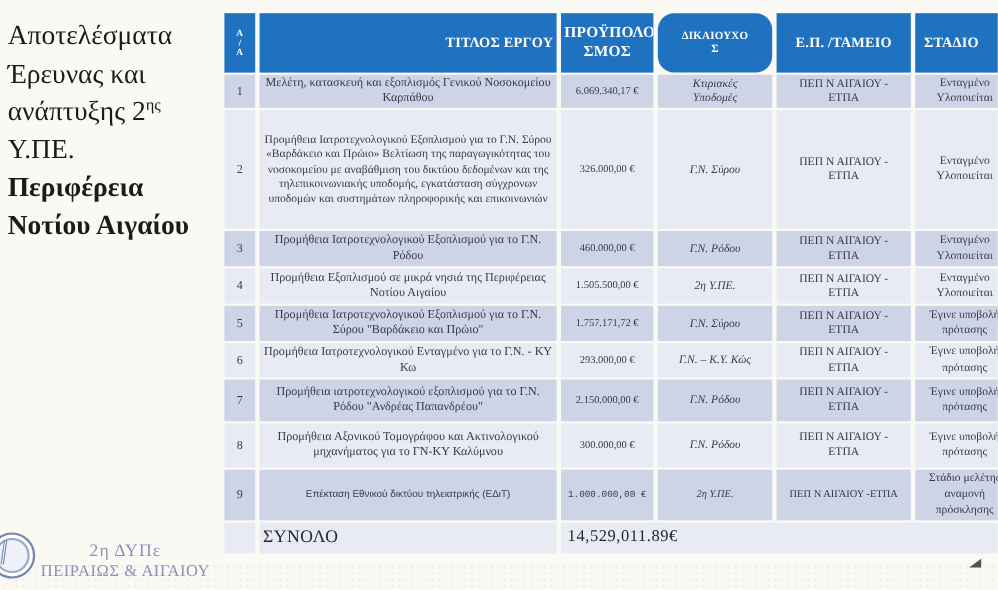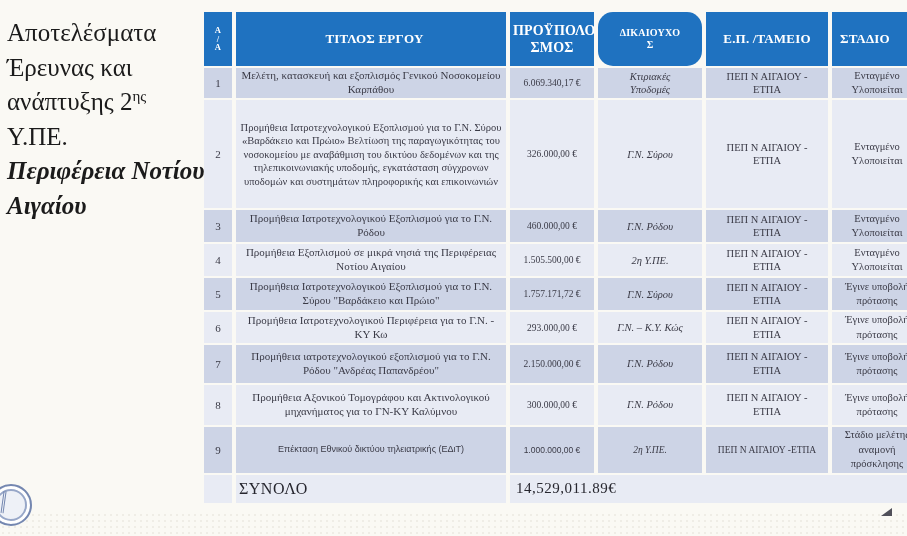--- a/index.html
+++ b/index.html
@@ -7,21 +7,21 @@
     width:907px;height:536px;overflow:hidden;position:relative;
     background:#FAF9F4;
     font-family:"Liberation Serif","DejaVu Serif",serif;
   }
   
   .slide-title{
     position:absolute;left:7px;top:16px;width:198px;
     font-size:25px;line-height:1.38;color:#1b1b1b;
   }
   .slide-title sup{font-size:60%;}
-  .slide-title .bold-part{display:block;font-weight:bold;font-style:italic;}
+  .slide-title .bold-part{display:block;font-weight:bold;}
   
   .logo{position:absolute;left:0;bottom:6px;width:196px;color:#8893BA;}
   .logo-emblem{
     position:absolute;left:-10px;bottom:4px;width:38px;height:38px;
     border-radius:50%;border:2px solid #7487B0;background:#eef1f7;
     box-shadow:inset 0 0 0 3px #fff, inset 0 0 0 5px #97a7c8;
   }
   .logo-emblem::after{
     content:"";position:absolute;left:10px;top:6px;width:12px;height:22px;
     border-left:3px double #7487B0;transform:rotate(8deg);
@@ -32,38 +32,38 @@
   
   table.projects{
     position:absolute;left:200px;top:10px;
     width:726px;table-layout:fixed;
     border-collapse:separate;border-spacing:4px 2px;
   }
   td,th{vertical-align:middle;text-align:center;padding:1px 3px;overflow:hidden;}
   th{background:#1F72C0;color:#fff;font-weight:bold;letter-spacing:0.2px;}
   .hdr{height:54px;}
   th.h-aa{font-size:8.5px;line-height:1.0;}
-  th.h-title{font-size:13px;text-align:center;padding-left:10px;}
+  th.h-title{font-size:13px;text-align:right;padding-left:10px;}
   th.h-budget{font-size:14px;line-height:1.25;}
   th.h-ben{font-size:10px;line-height:1.2;border-radius:15px;}
   th.h-ep{font-size:13px;}
   th.h-stage{font-size:13px;text-align:left;padding-left:8px;}
   .shade-a td{background:#CDD4E6;}
   .shade-b td{background:#E8EBF4;}
   .pre{white-space:pre-line;}
   td{color:#3a3a46;}
   td.aa{font-size:11px;}
   td.title{font-size:11px;line-height:1.27;}
   td.budget{font-size:9.5px;}
   td.ben{font-size:10.5px;line-height:1.3;font-style:italic;}
   td.ep{font-size:10.5px;line-height:1.3;}
   td.stage{font-size:10.5px;line-height:1.35;}
   tr.row-2 td.title{font-size:10.5px;line-height:1.28;}
   tr.row-9 td.title{font-family:"Liberation Sans","DejaVu Sans",sans-serif;font-size:9px;margin-top:26px;}
-  tr.row-9 td.budget{font-family:Liberation Sans, sans-serif;font-size:8.5px;}
+  tr.row-9 td.budget{font-family:Liberation Mono, monospace;font-size:8.5px;}
   tr.row-9 td.ben{font-size:9.5px;}
   tr.row-9 td.ep{font-size:9.5px;}
   tr.total-row td{background:#E8EBF4;color:#26262e;}
   td.total-label{font-size:16px;text-align:left;padding-right:10px;letter-spacing:0.5px;}
   td.total-value{font-size:15px;text-align:left;padding-left:6px;letter-spacing:0.5px;}
   
   .bottom-texture{
     position:absolute;left:0;top:512px;width:907px;height:24px;
     background-image:radial-gradient(#efede6 1px, transparent 1.2px);
     background-size:6px 6px;
@@ -155,21 +155,21 @@
     <td class="budget">1.757.171,72 €</td>
     <td class="ben pre">Γ.Ν. Σύρου</td>
     <td class="ep pre">ΠΕΠ Ν ΑΙΓΑΙΟΥ -
 ΕΤΠΑ</td>
     <td class="stage pre">Έγινε υποβολή
 πρότασης</td>
   </tr>
 
   <tr class="shade-b row-6" style="height:30px">
     <td class="aa">6</td>
-    <td class="title">Προμήθεια Ιατροτεχνολογικού Περιφέρεια για το Γ.Ν. - ΚΥ Κω</td>
+    <td class="title">Προμήθεια Ιατροτεχνολογικού Ενταγμένο για το Γ.Ν. - ΚΥ Κω</td>
     <td class="budget">293.000,00 €</td>
     <td class="ben pre">Γ.Ν. – Κ.Υ. Κώς</td>
     <td class="ep pre">ΠΕΠ Ν ΑΙΓΑΙΟΥ -
 ΕΤΠΑ</td>
     <td class="stage pre">Έγινε υποβολή
 πρότασης</td>
   </tr>
 
   <tr class="shade-a row-7" style="height:38px">
     <td class="aa">7</td>
@@ -210,13 +210,17 @@
     <td class="total-value" colspan="4">14,529,011.89€</td>
   </tr>
 </tbody>
   </table>
 
 <div class="bottom-texture"></div>
 <div class="corner-triangle"></div>
 
 <div class="logo">
   <div class="logo-emblem"></div>
+  <div class="logo-text">
+    <div class="logo-line1">2η ΔΥΠε</div>
+    <div class="logo-line2">ΠΕΙΡΑΙΩΣ &amp; ΑΙΓΑΙΟΥ</div>
+  </div>
 </div>
 
 </body></html>

